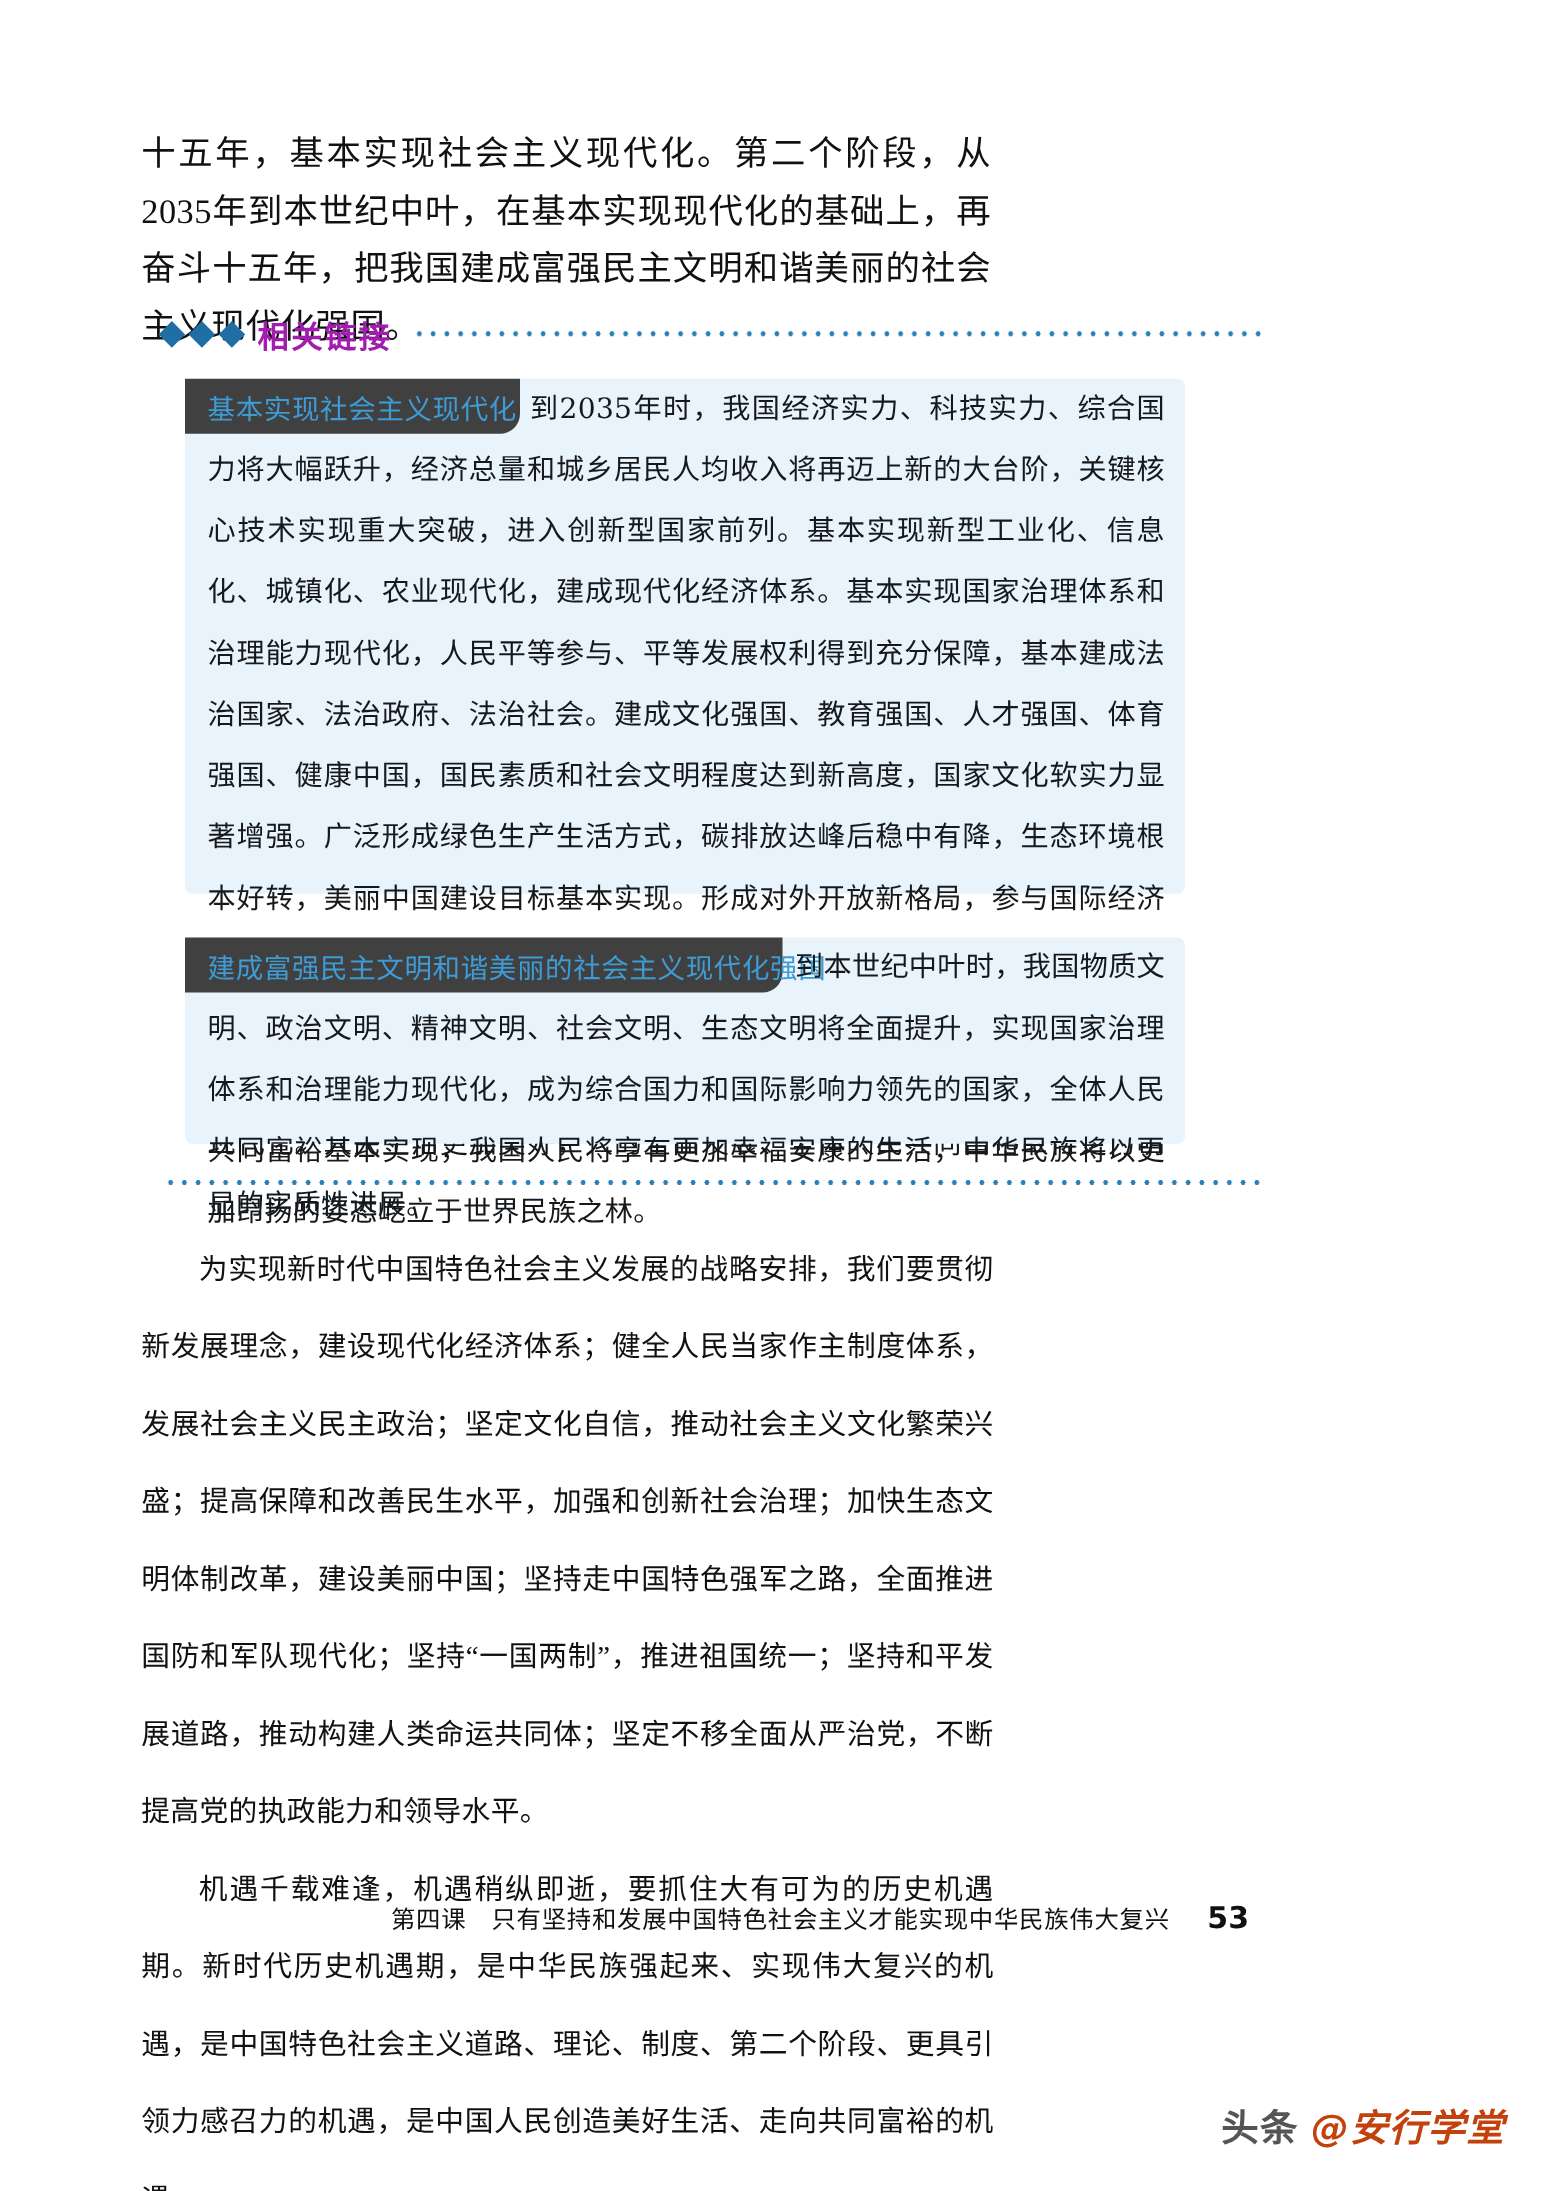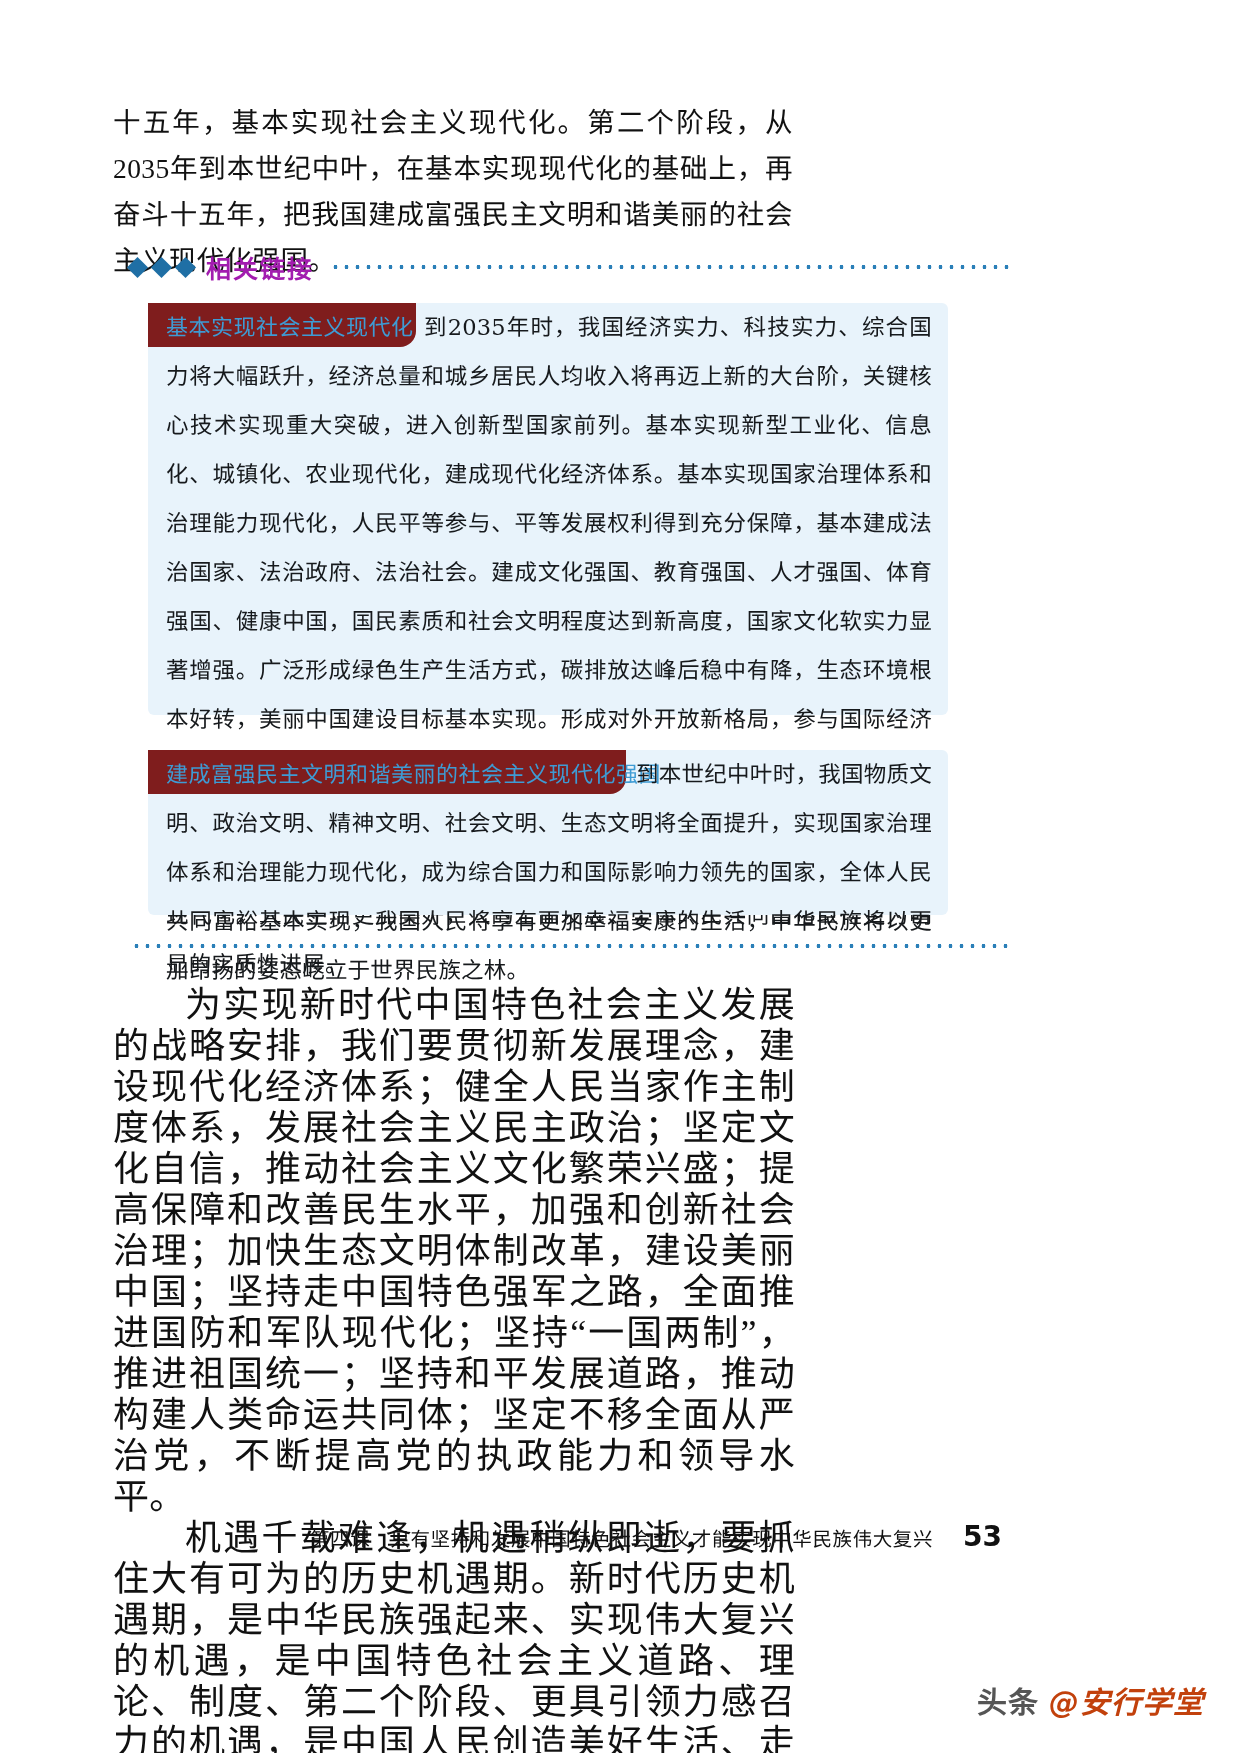--- a/index.html
+++ b/index.html
@@ -95,21 +95,21 @@
     width: 800px;
     height: 165px;
   }
 
   
   .box-title-notch {
     position: absolute;
     left: 0;
     top: 0;
     height: 44px;
-    background: #7f1d1d;
+    background: #404040;
     border-bottom-right-radius: 16px;
     display: flex;
     align-items: center;
     padding-left: 18px;
     box-sizing: border-box;
   }
   .box1 .box-title-notch { width: 268px; }
   .box2 .box-title-notch { width: 478px; }
 
   .box-title {
@@ -159,22 +159,22 @@
   }
 
   
   .body-block {
     position: absolute;
     left: 113px;
     top: 985px;
     width: 682px;
   }
   .body-para {
-    font-size: 36px;
-    line-height: 41px;
+    font-size: 23px;
+    line-height: 62px;
     letter-spacing: 0.3px;
     text-indent: 2em;
     text-align: justify;
     text-justify: inter-ideograph;
     color: #111111;
     margin: 0;
   }
 
   
   .footer {
@@ -195,21 +195,21 @@
   }
   .footer-title {
     font-family: Liberation Serif, serif;
     font-size: 19.5px;
     color: #111111;
     letter-spacing: 0.6px;
     white-space: nowrap;
   }
   .footer-pageno {
     font-family: "DejaVu Sans", "Liberation Sans", sans-serif;
-    font-size: 28px;
+    font-size: 24px;
     font-weight: bold;
     color: #111111;
     margin-top: 37px;
   }
 
   
   .watermark {
     position: absolute;
     right: 36px;
     top: 1678px;

